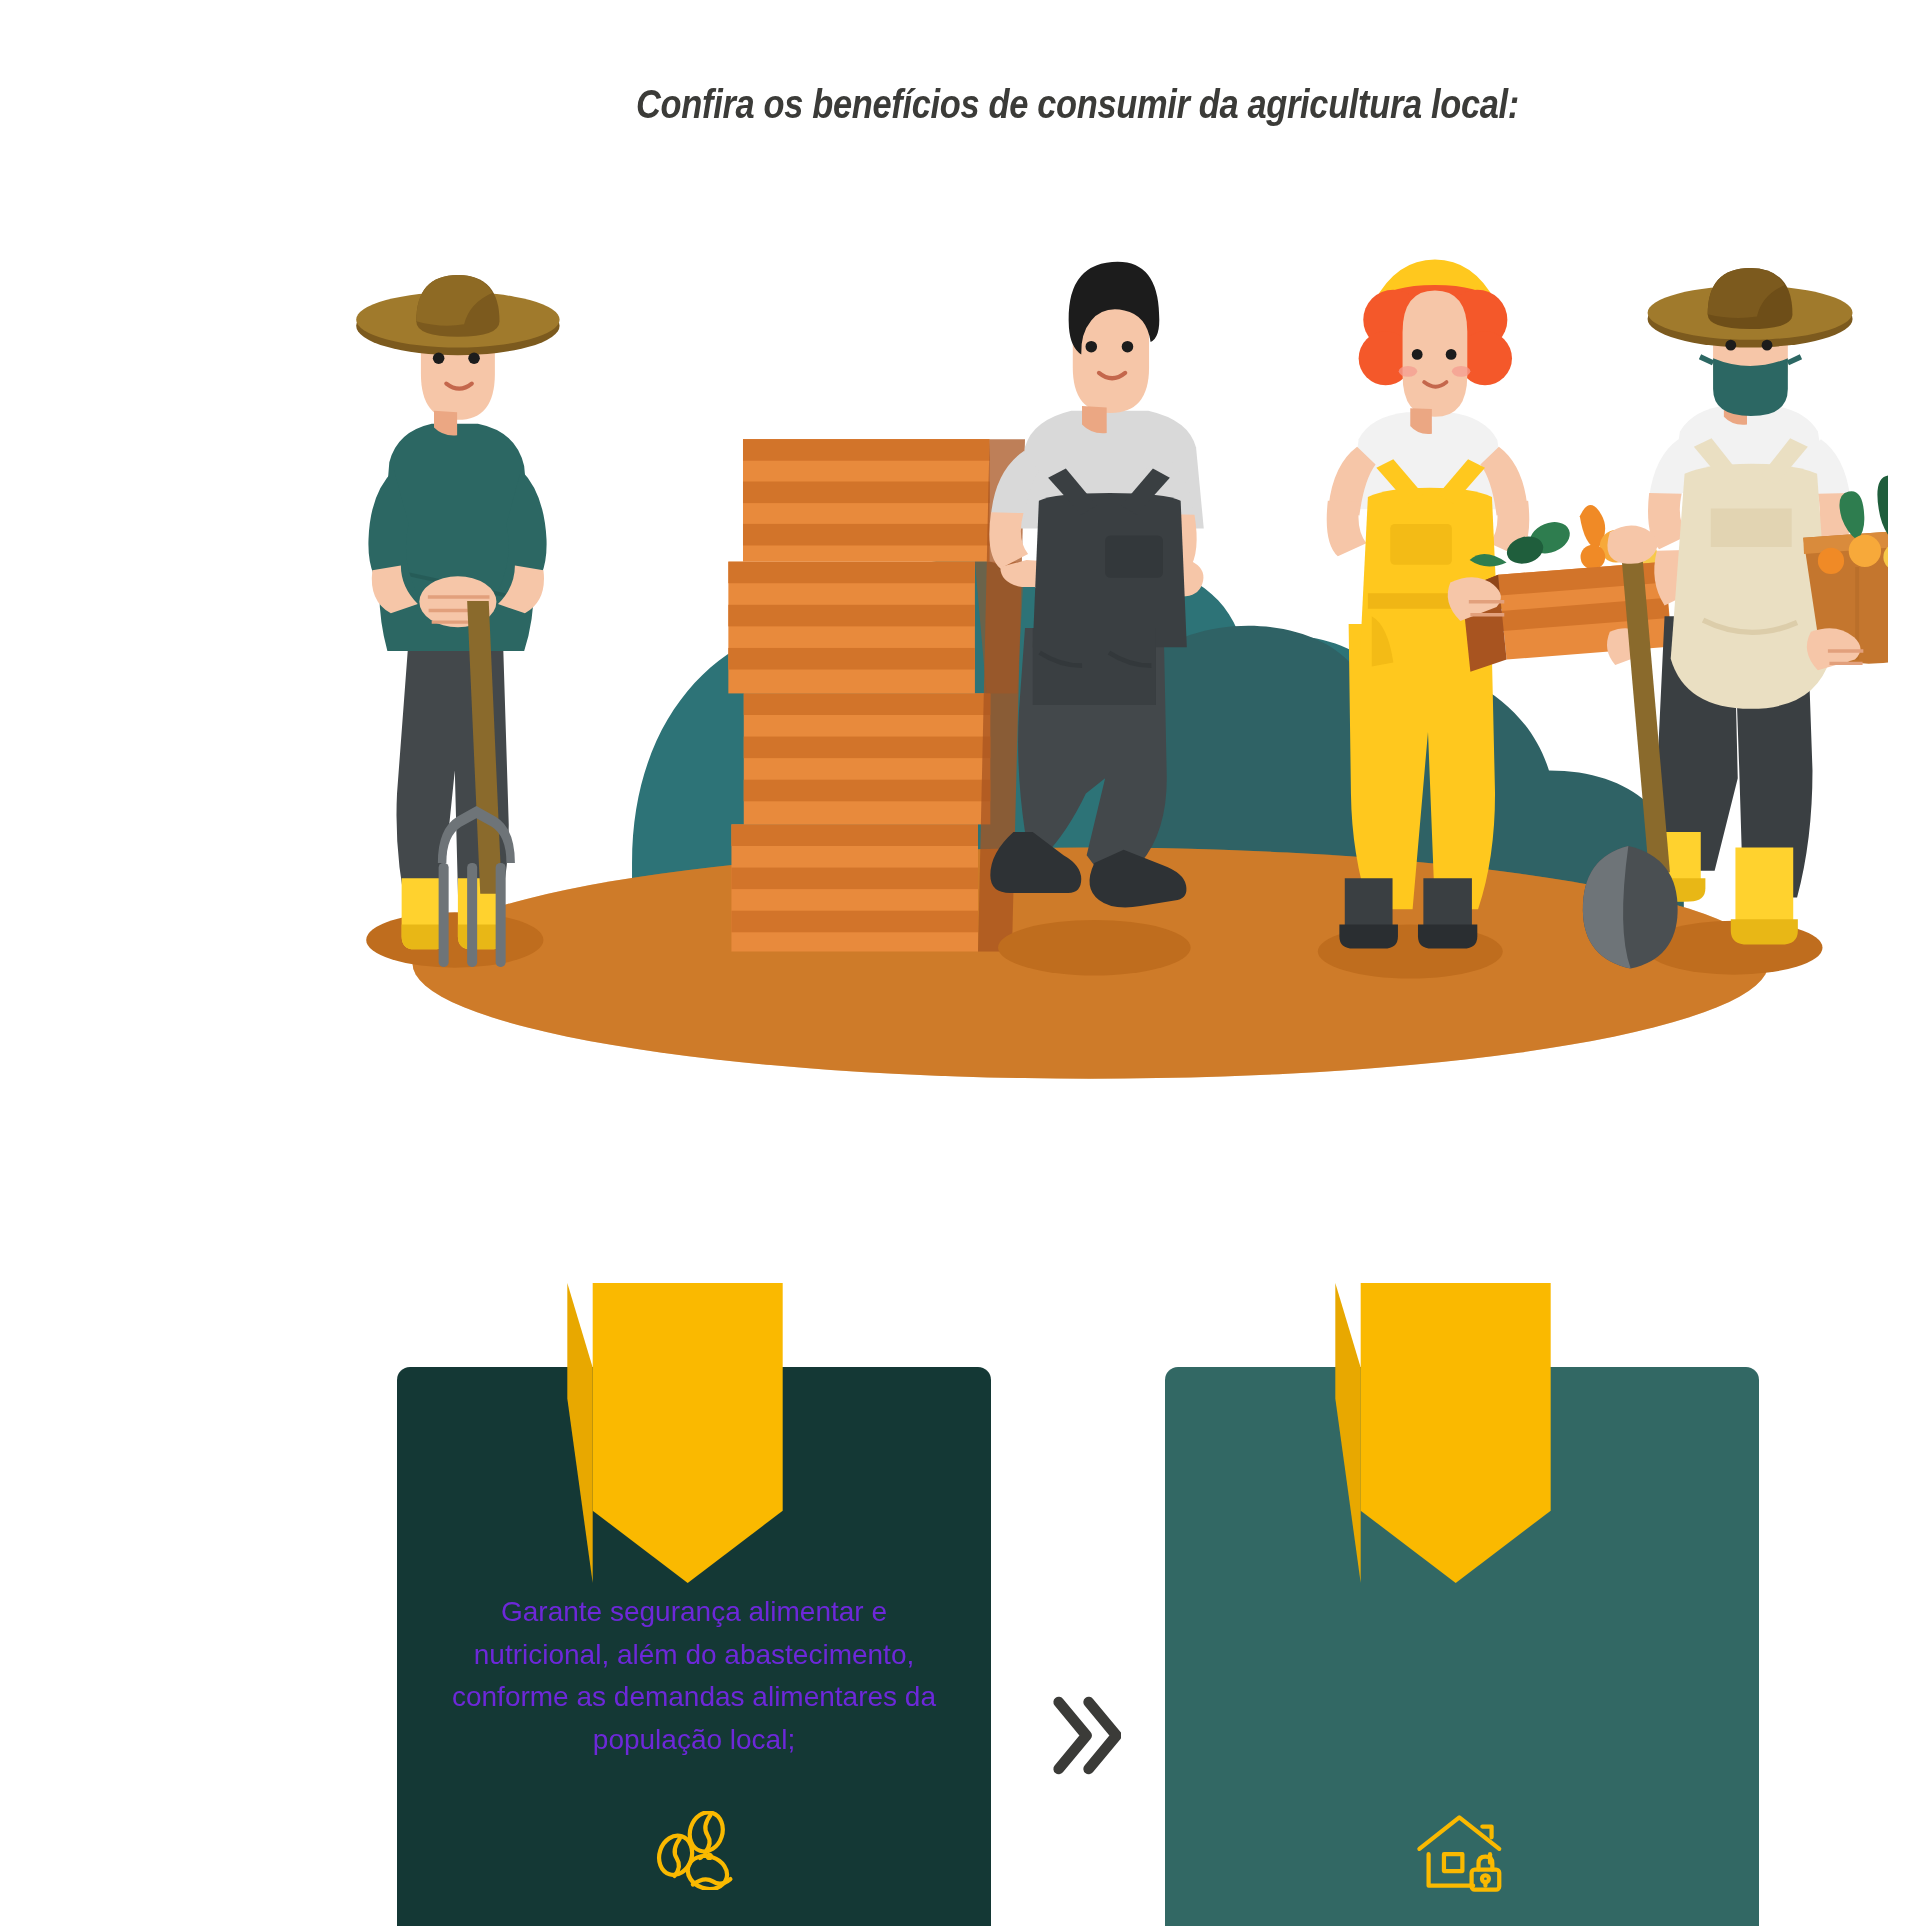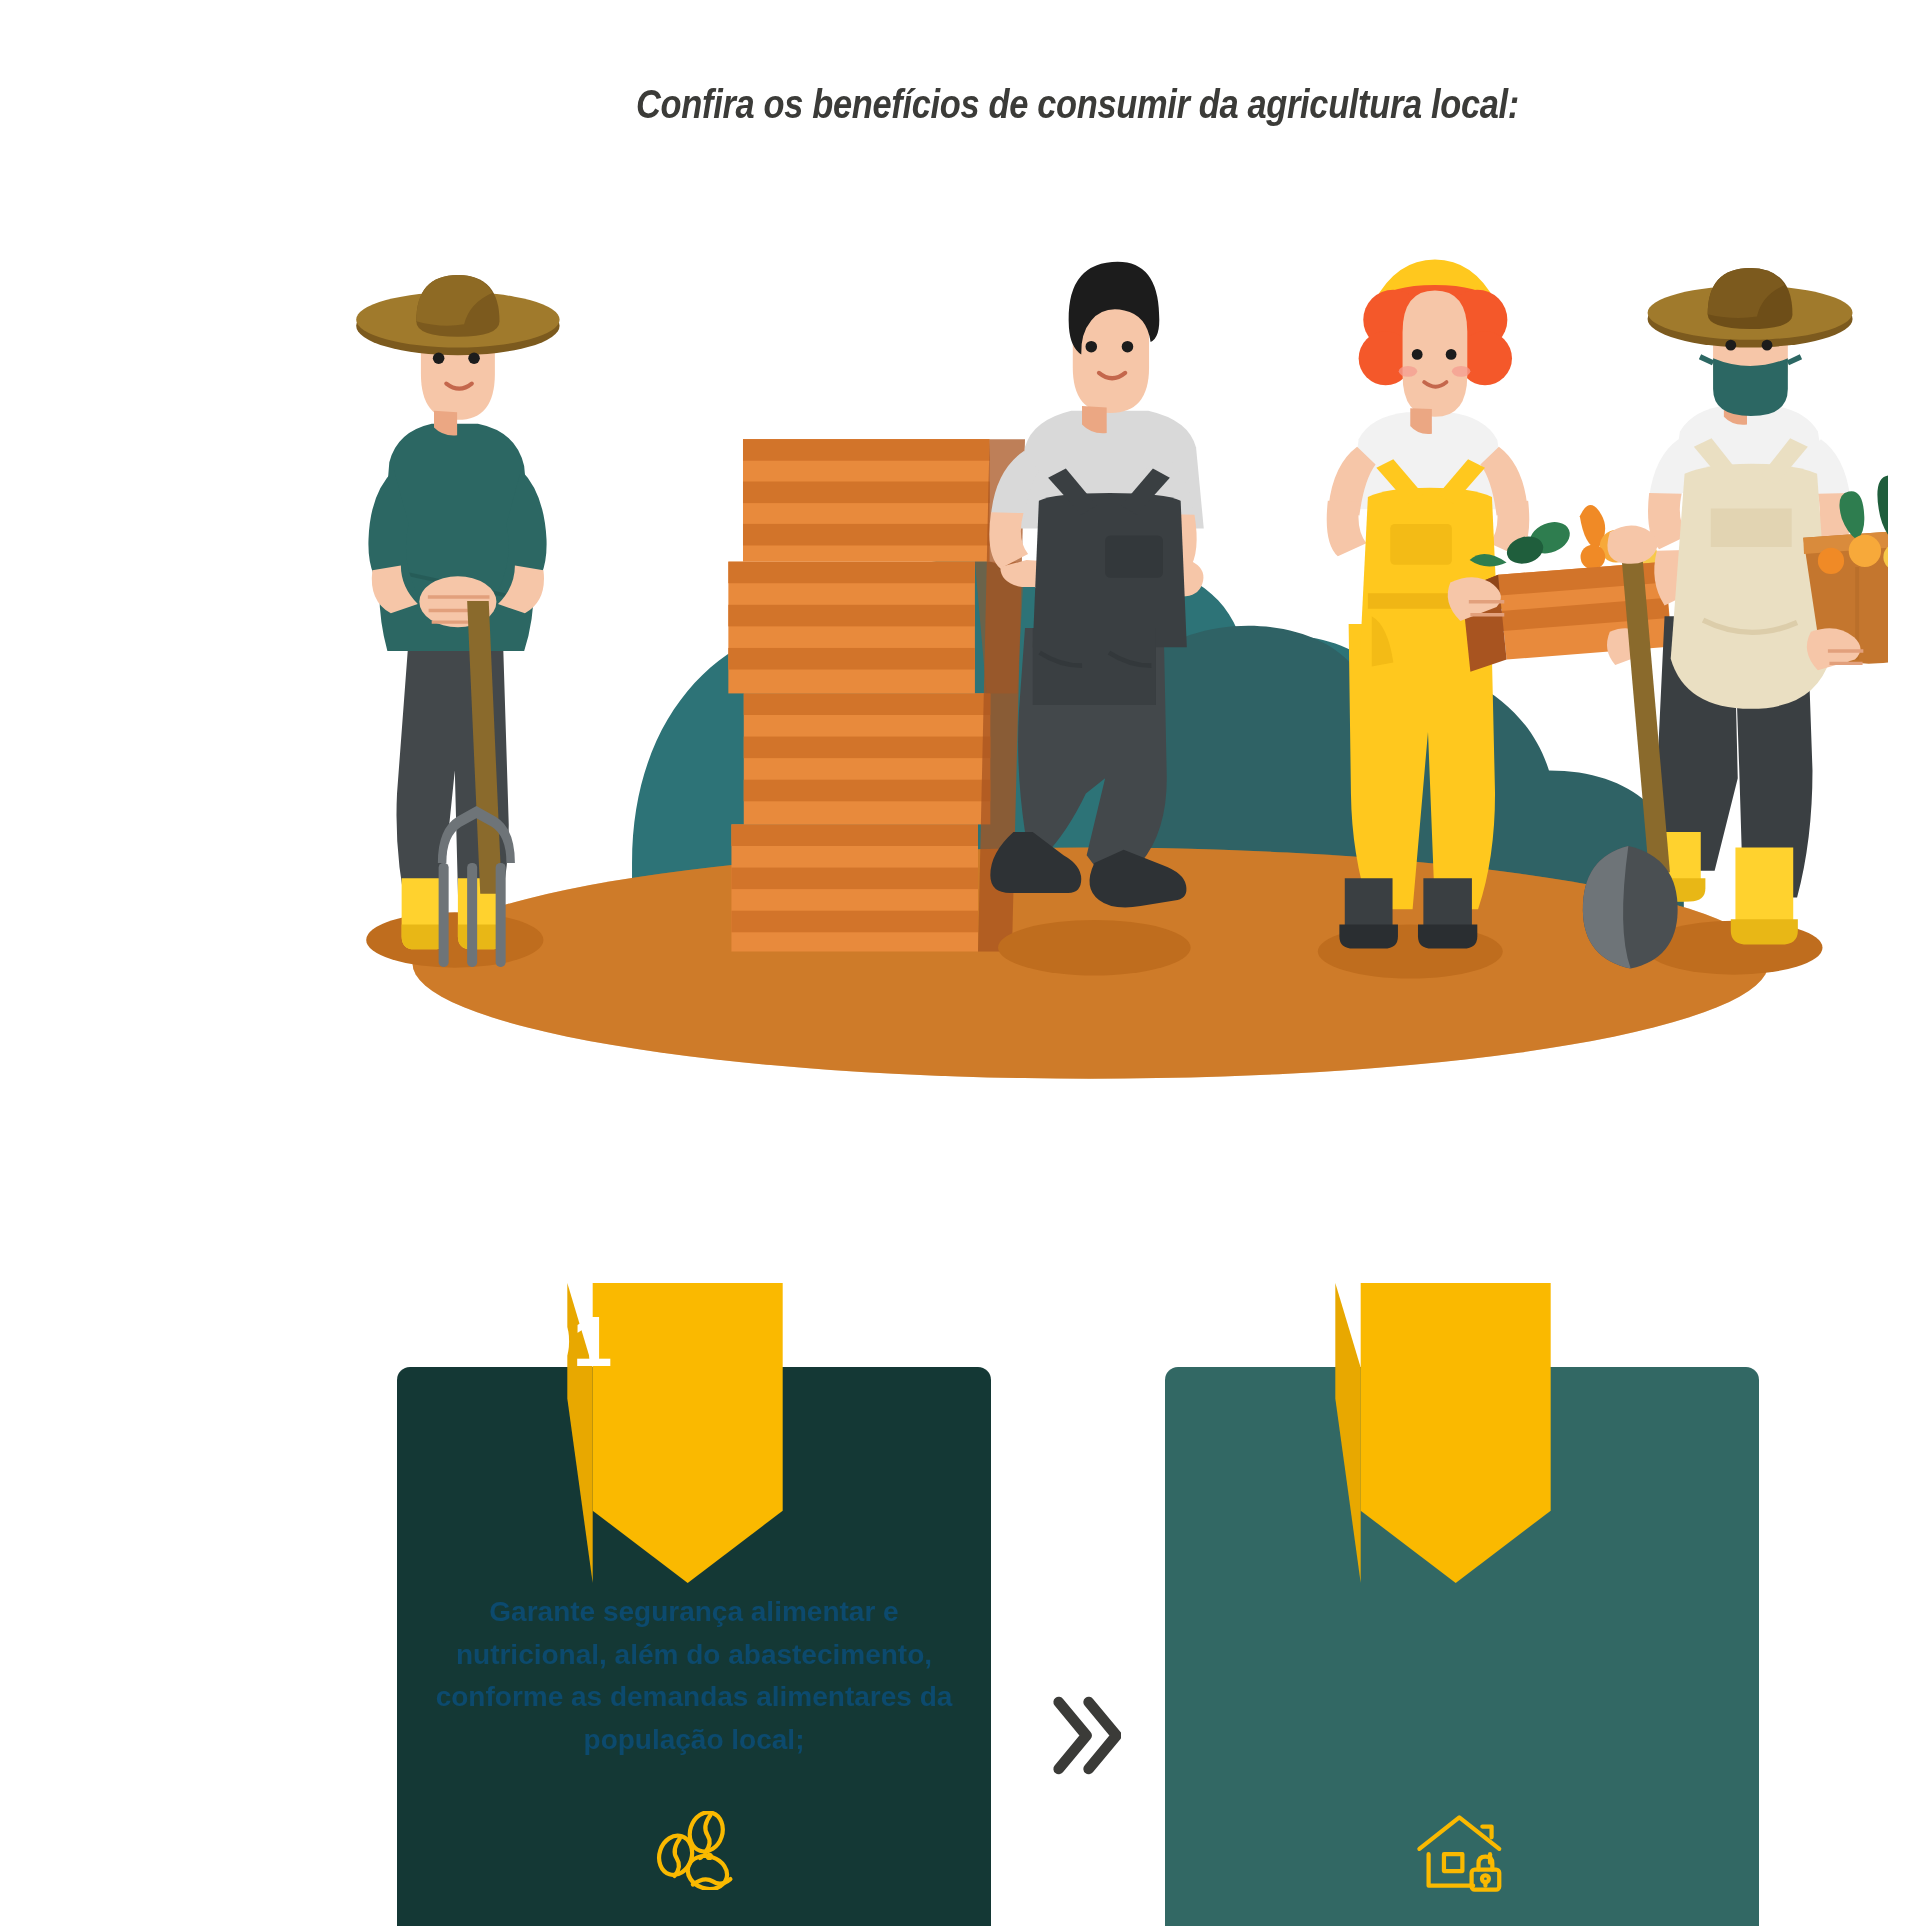--- a/index.html
+++ b/index.html
@@ -48,36 +48,36 @@
 
   
   .ribbon{
     position:absolute; left:170px; top:0px;
     width:216px; height:300px;
     z-index:4;
   }
   .ribbon svg{ width:100%; height:100%; display:block; }
   .ribbon-num{
     position:absolute; left:0; top:23px; width:216px;
-    text-align:right;
+    text-align:center;
     font-family:"Liberation Sans", sans-serif;
     font-weight:bold; 
     font-size:71px; line-height:1;
     color:#ffffff; letter-spacing:0.8px;
     z-index:5;
   }
 
   .card-text{
     position:absolute; left:37px; top:0;
     width:520px;
     text-align:center;
-    color:#0c4a6e;
+    color:#6d28d9;
     font-size:28px;
     line-height:1.52;
-    font-weight:700;
+    font-weight:400;
   }
   .ct-pos-a{ top:308px; }  
 
   .card-icon{
     position:absolute; left:0; width:594px;
     display:flex; justify-content:center; align-items:center;
   }
   .ci-pos-a{ top:528px; }
   .card-icon svg{ display:block; }
 

